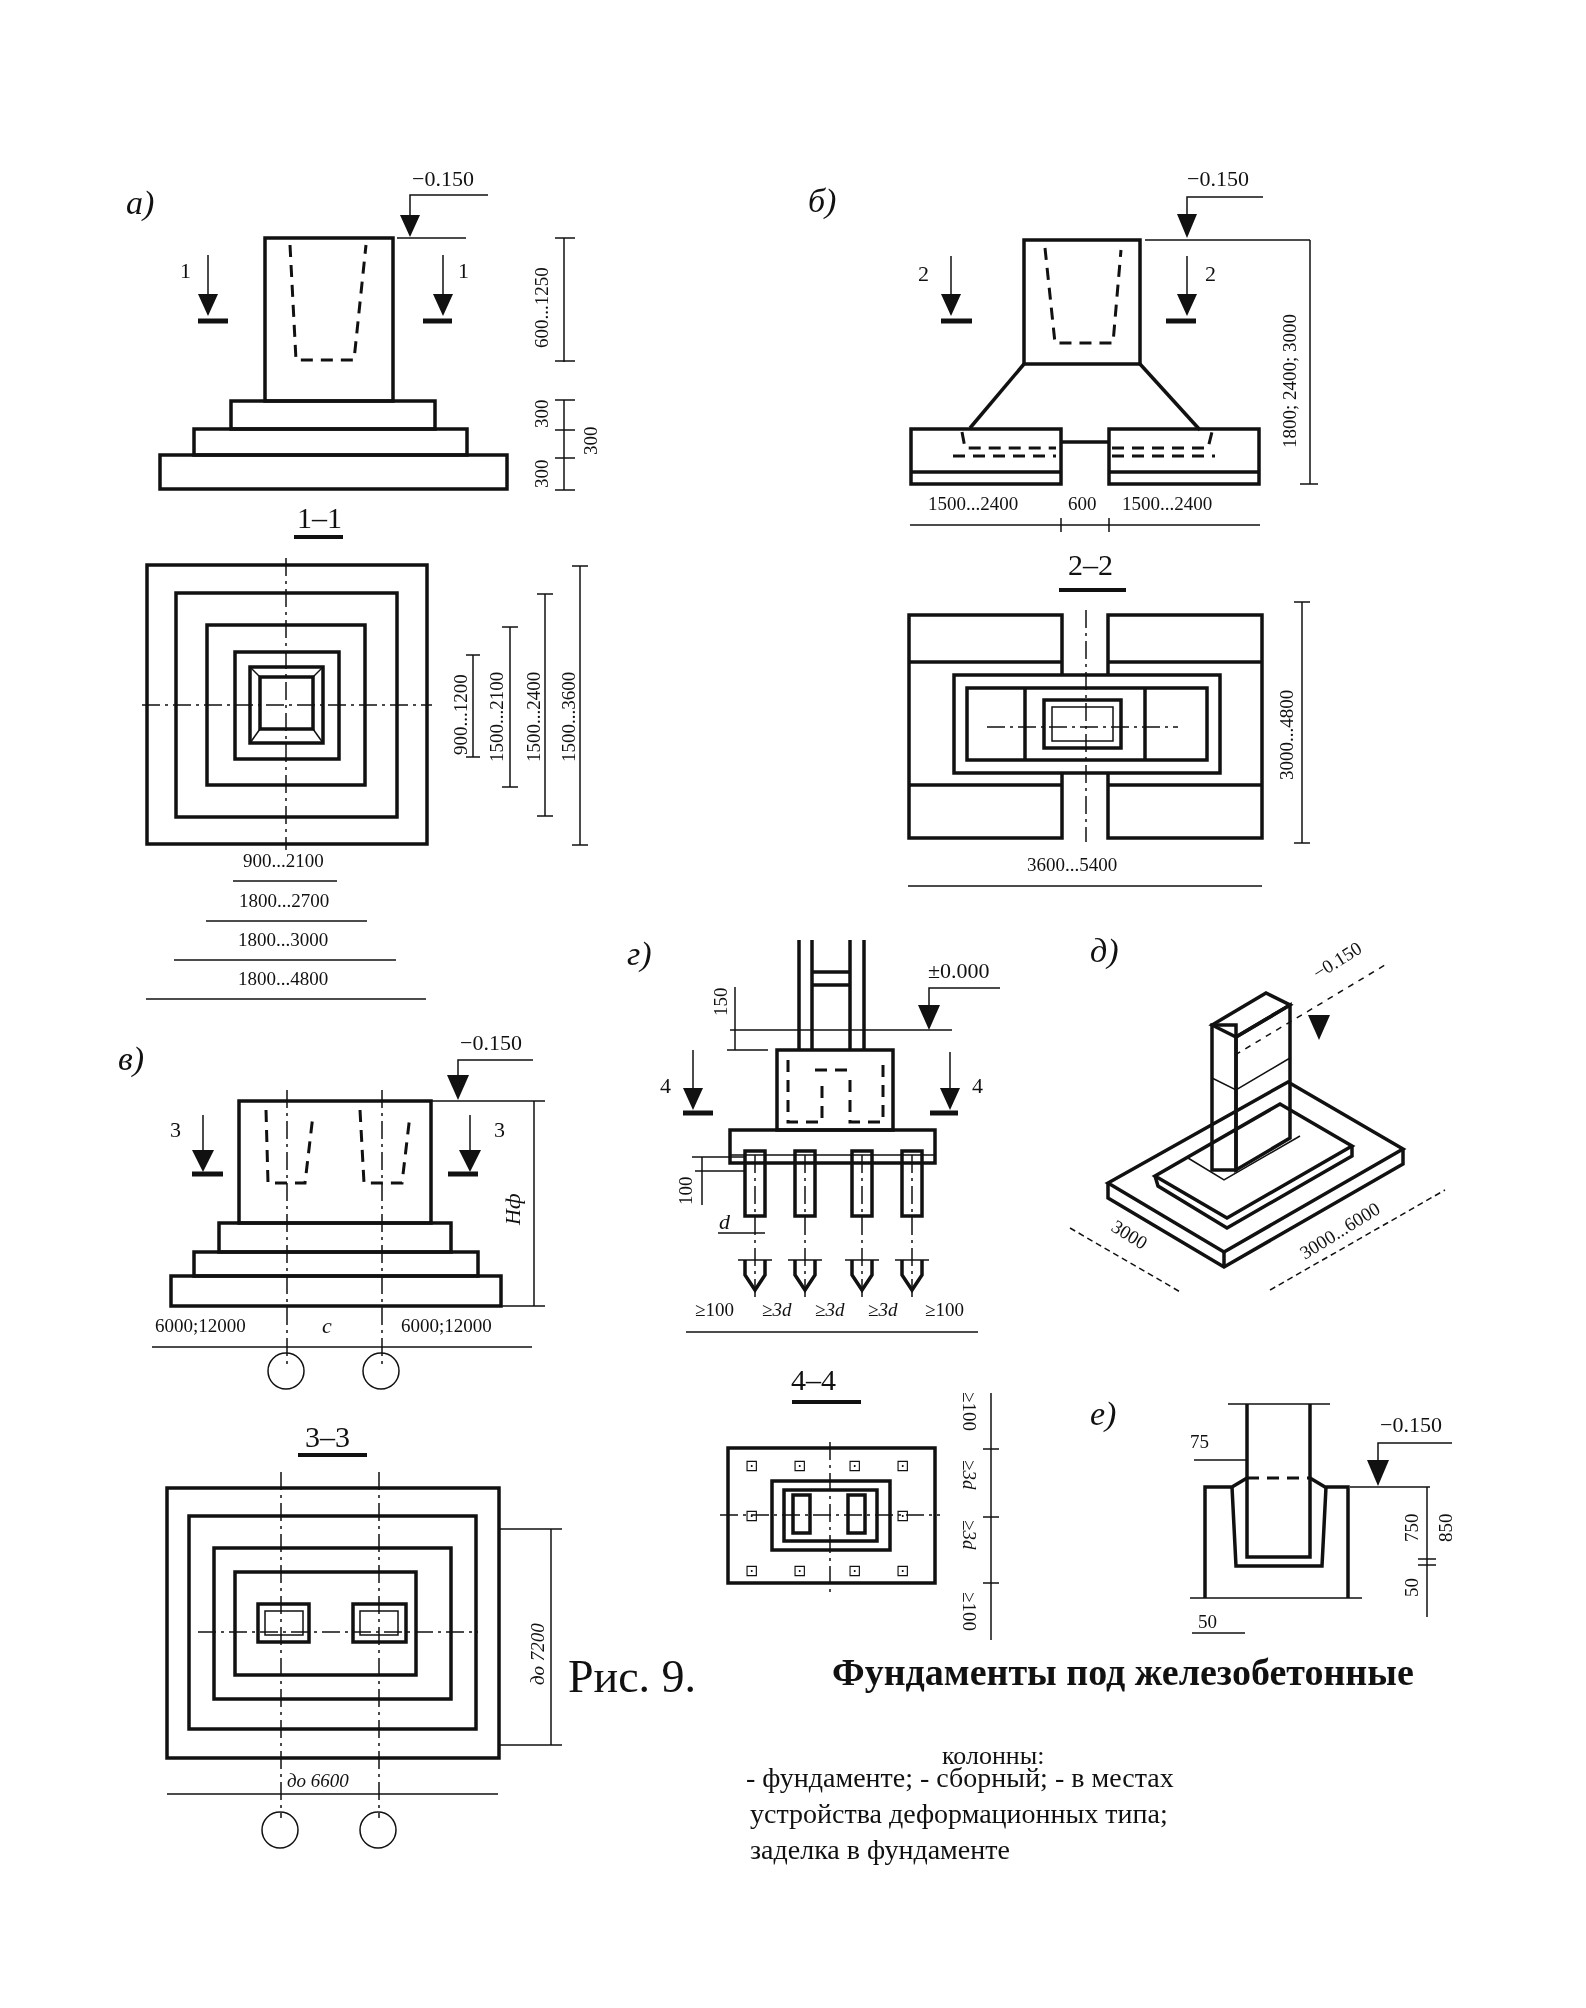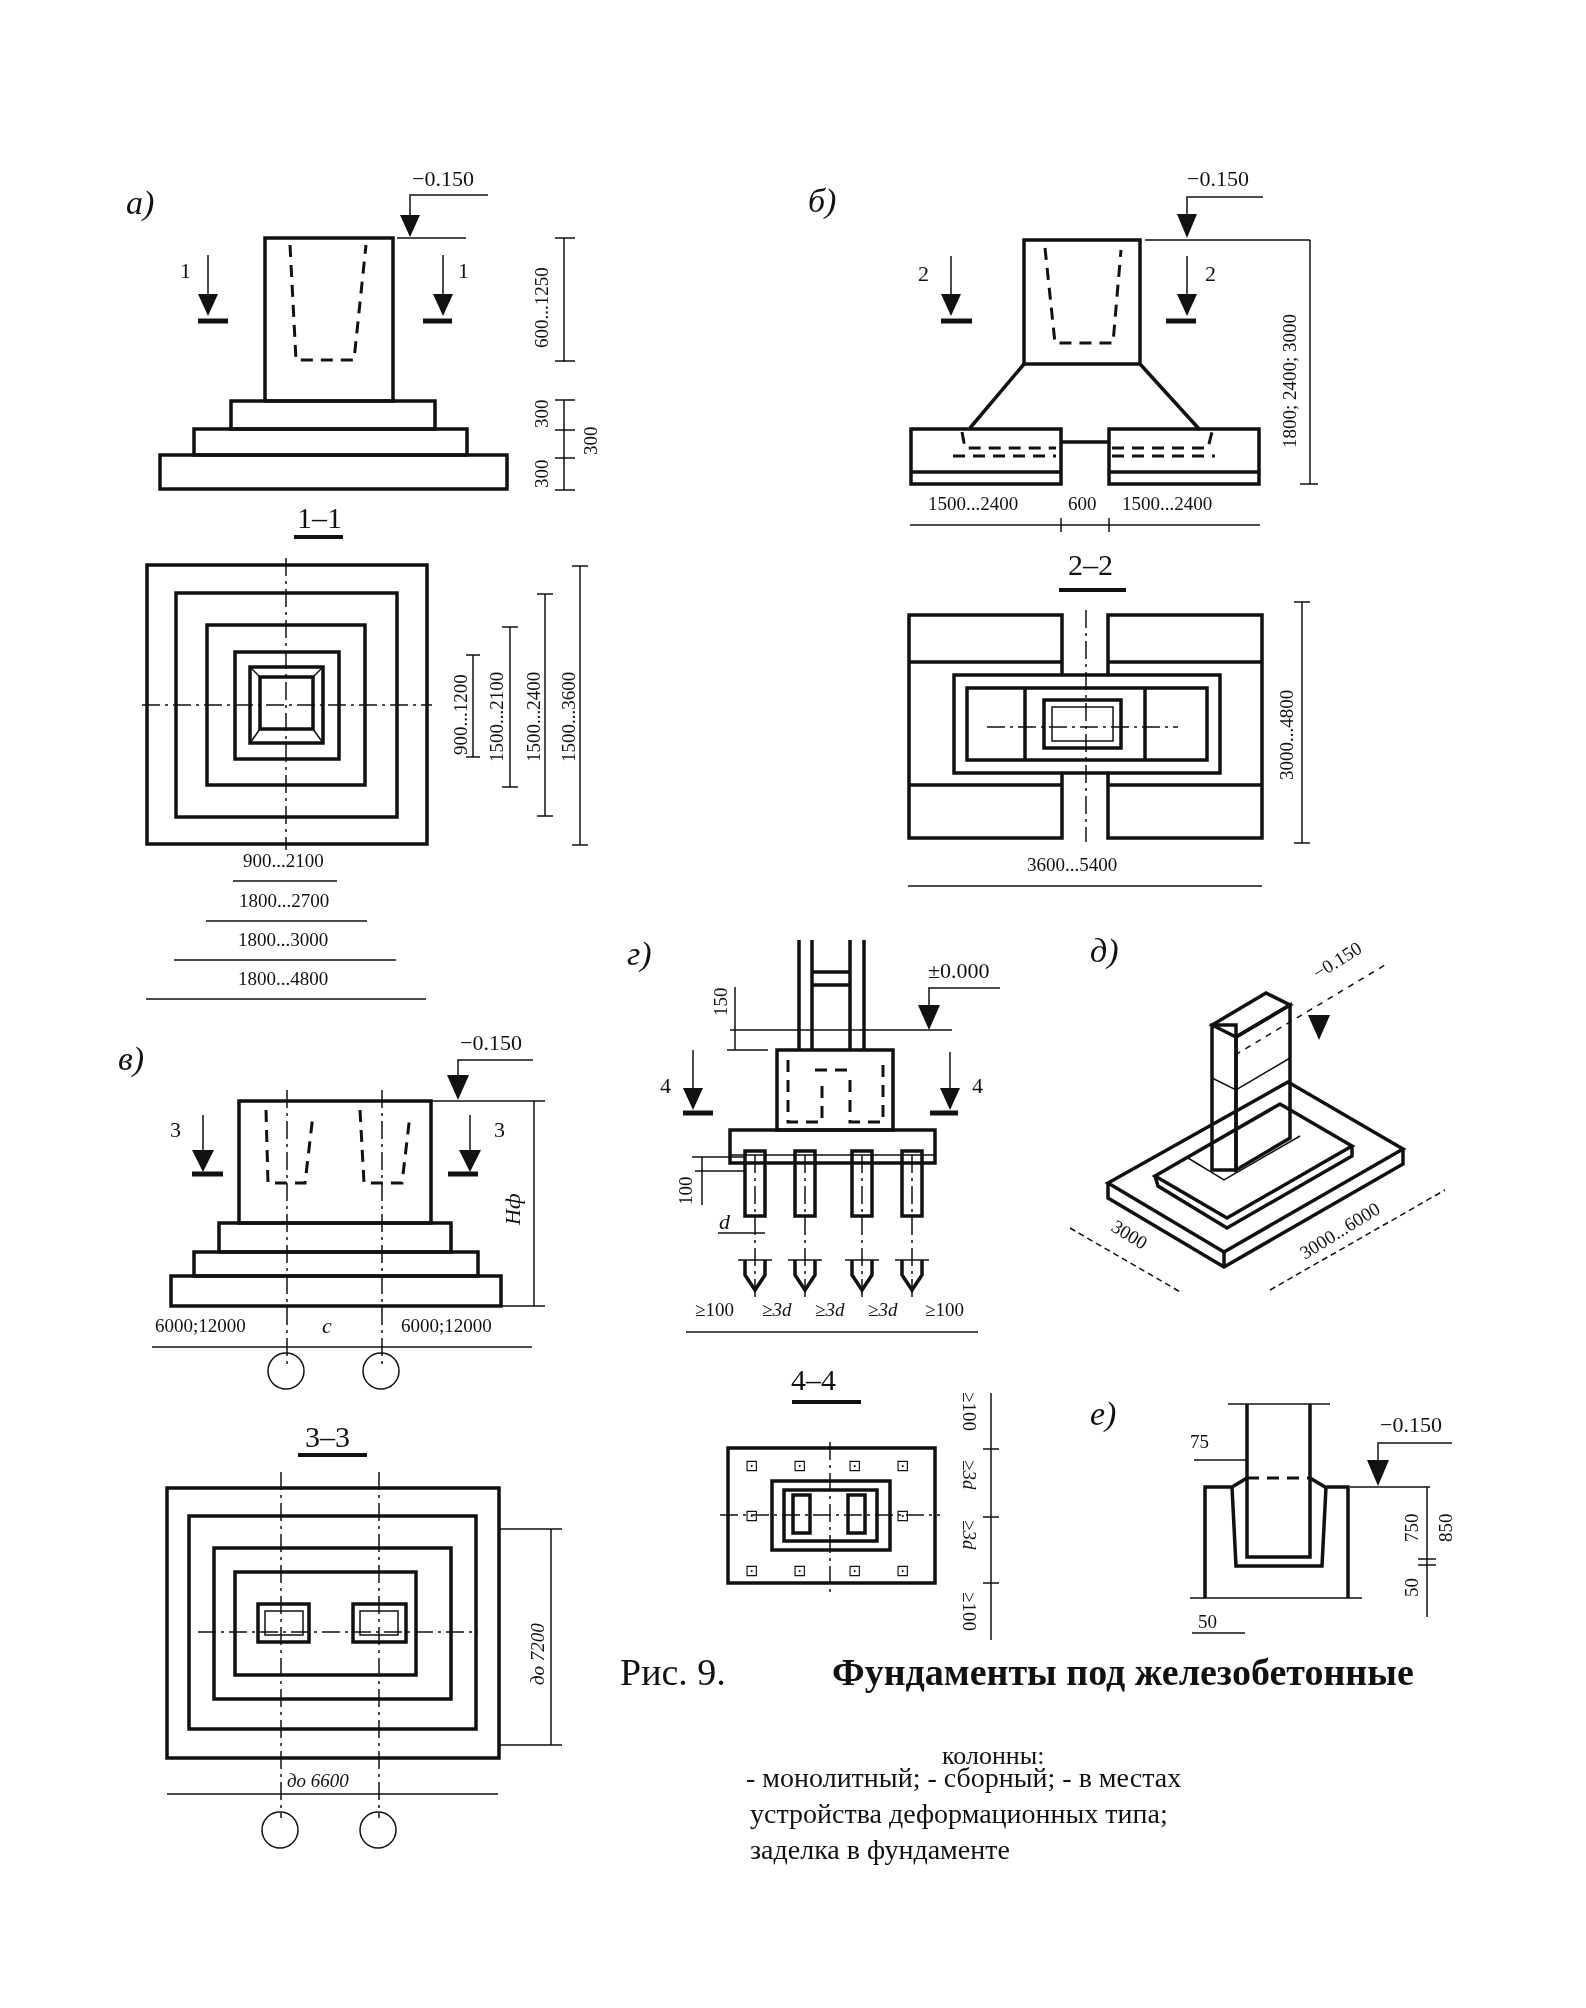--- a/index.html
+++ b/index.html
@@ -9,21 +9,21 @@
   .thin { stroke: #111; stroke-width: 1.5; fill: none; }
   .dash { stroke: #111; stroke-width: 3; fill: none; stroke-dasharray: 12 8; }
   .axis { stroke: #111; stroke-width: 1.5; fill: none; stroke-dasharray: 18 5 3 5; }
   .fillblack { fill: #111; stroke: none; }
   text { font-family: "Liberation Serif", serif; fill: #111; }
   .lbl { font-size: 22px; }
   .lblsm { font-size: 19px; }
   .panel { font-size: 34px; font-style: italic; }
   .sec { font-size: 30px; }
   .caption { position: absolute; font-family: "Liberation Serif", serif; color: #111; }
-  #cap-fig { left: 620px; top: 1650px; font-size: 38px; }
+  #cap-fig { left: 568px; top: 1650px; font-size: 46px; }
   #cap-title { left: 832px; top: 1650px; font-size: 38px; width: 640px; font-weight: bold; }
   #cap-title2 { left: 942px; top: 1741px; font-size: 26px; }
   #cap-items { left: 726px; top: 1760px; font-size: 28px; line-height: 36px; width: 600px; }
   #cap-items div { white-space: nowrap; }
 </style>
 </head>
 <body>
 
 <svg id="drawing" width="1586" height="2008" viewBox="0 0 1586 2008" xmlns="http://www.w3.org/2000/svg">
 
@@ -389,16 +389,16 @@
     <text class="lblsm" transform="translate(1418,1597) rotate(-90)">50</text>
     <text class="lblsm" x="1198" y="1628">50</text>
     <line class="thin" x1="1192" y1="1633" x2="1245" y2="1633"></line>
   </g>
 </svg>
 
 <div id="cap-fig" class="caption">Рис. 9.</div>
 <div id="cap-title" class="caption">Фундаменты под железобетонные</div>
 <div id="cap-title2" class="caption">колонны:</div>
 <div id="cap-items" class="caption">
-  <div style="padding-left:20px">- монолитный; - сборный; - в местах</div>
+  <div style="padding-left:20px">- фундаменте; - сборный; - в местах</div>
   <div style="padding-left:24px">устройства деформационных типа;</div>
   <div style="padding-left:24px">заделка в фундаменте</div>
 </div>
 
 </body></html>

